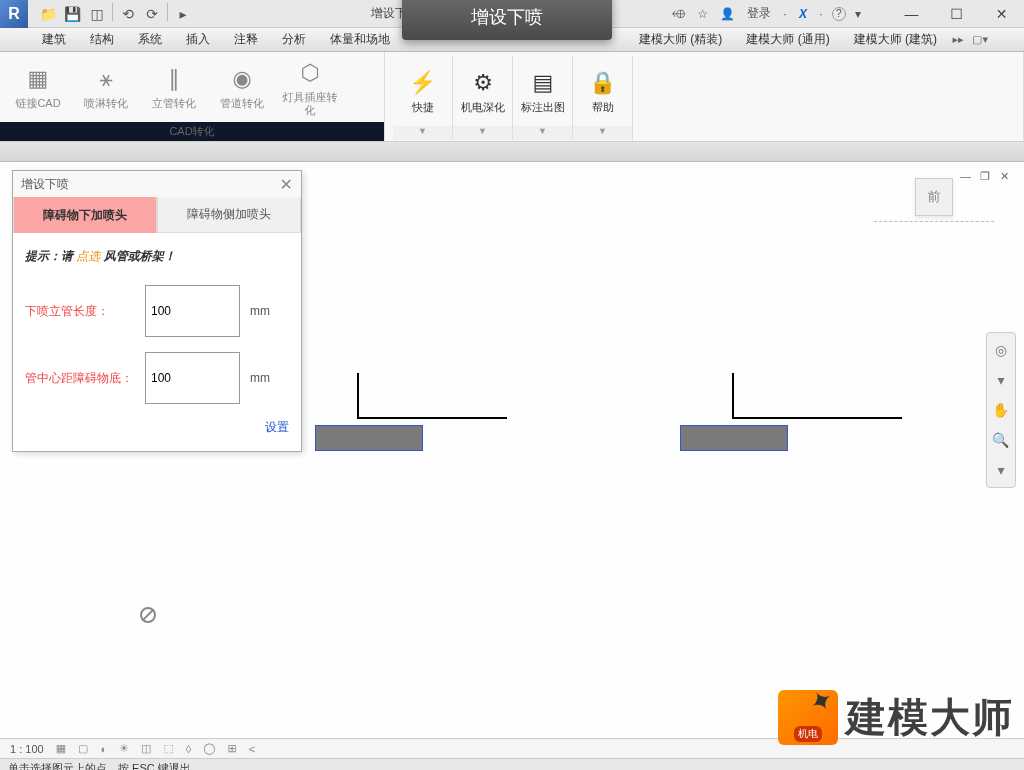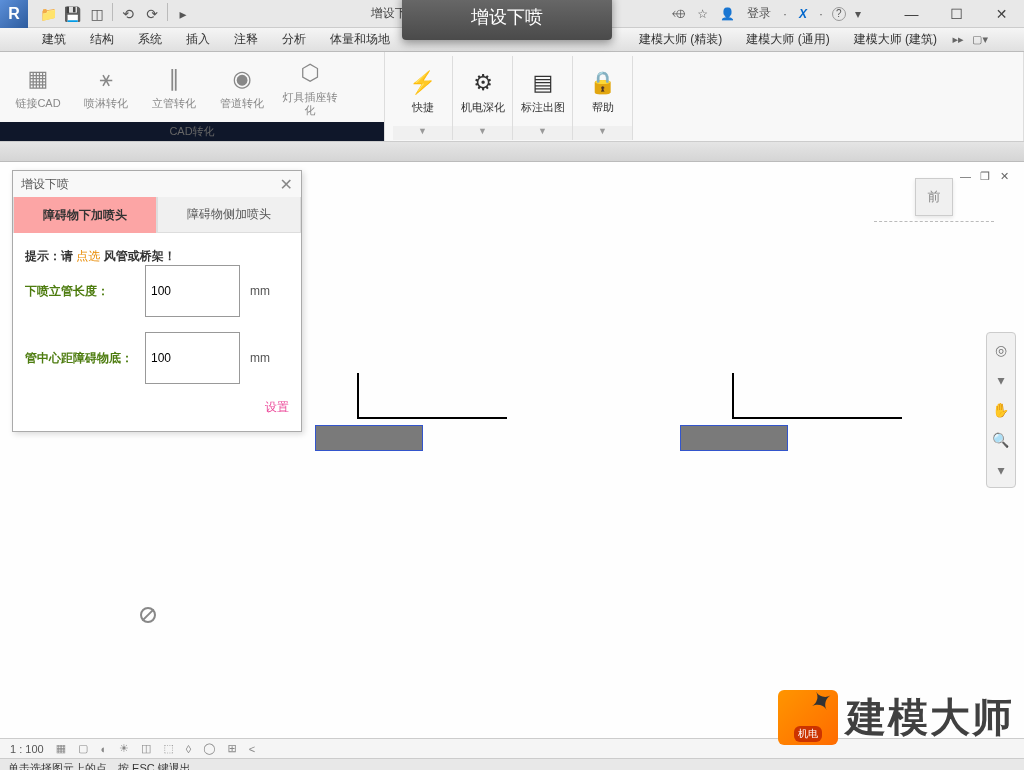--- a/index.html
+++ b/index.html
@@ -37,29 +37,29 @@
     .workspace { position: relative; height: 576px; background: #fefefe; }
     
     .dialog { position: absolute; left: 12px; top: 8px; width: 290px; background: #fff; border: 1px solid #aaa; box-shadow: 2px 2px 6px rgba(0,0,0,0.15); }
     .dialog-title { height: 26px; display: flex; align-items: center; justify-content: space-between; padding: 0 8px; font-size: 12px; color: #555; background: #f8f8f8; }
     .dialog-close { cursor: pointer; font-size: 16px; color: #888; }
     .dialog-tabs { display: flex; height: 36px; }
     .dialog-tab { flex: 1; display: flex; align-items: center; justify-content: center; font-size: 12px; cursor: pointer; border: 1px solid #ddd; border-top: none; color: #555; }
     .dialog-tab.active { border-bottom: none; background: #fca5a5; font-weight: bold; color: #333; }
     .dialog-tab:not(.active) { background: #f0f0f0; }
     .dialog-body { padding: 15px 12px; font-size: 12px; }
-    .hint { margin-bottom: 0; }
+    .hint { margin-bottom: 20px; font-style: italic; }
     .hint-bold { font-weight: bold; color: #333; }
     .hint-link { color: #e88a00; }
     .form-row { display: flex; align-items: center; margin-bottom: 15px; gap: 10px; }
-    .form-label { width: 110px; color: #4d7c0f; font-weight: bold; }
+    .form-label { width: 110px; color: #ef4444; }
     .form-input { width: 95px; border: 1px solid #999; padding: 18px 5px; font-size: 12px; }
     .form-unit { color: #555; }
     .dialog-footer { text-align: right; }
-    .settings-link { color: #ec4899; cursor: pointer; }
+    .settings-link { color: #1d4ed8; cursor: pointer; }
     
     .canvas-shape { position: absolute; }
     .duct-box { background: #7a7a7a; border: 1px solid #3355cc; width: 108px; height: 26px; }
     .pipe-line { position: absolute; background: #000; }
     
     .tooltip-popup { position: absolute; left: 408px; top: -46px; width: 210px; height: 46px; background: linear-gradient(#6b6b6b, #4a4a4a); color: #fff; font-size: 18px; display: flex; align-items: center; justify-content: center; border-radius: 4px; box-shadow: 0 3px 10px rgba(0,0,0,0.4); z-index: 100; }
     
     .view-cube { position: absolute; right: 20px; top: 10px; width: 140px; height: 50px; display: flex; align-items: center; justify-content: center; }
     .cube-face { width: 38px; height: 38px; background: #f0f0f0; border: 1px solid #ccc; display: flex; align-items: center; justify-content: center; font-size: 13px; color: #888; box-shadow: 0 2px 4px rgba(0,0,0,0.1); }
     .cube-base { position: absolute; bottom: 0; width: 120px; height: 6px; }

